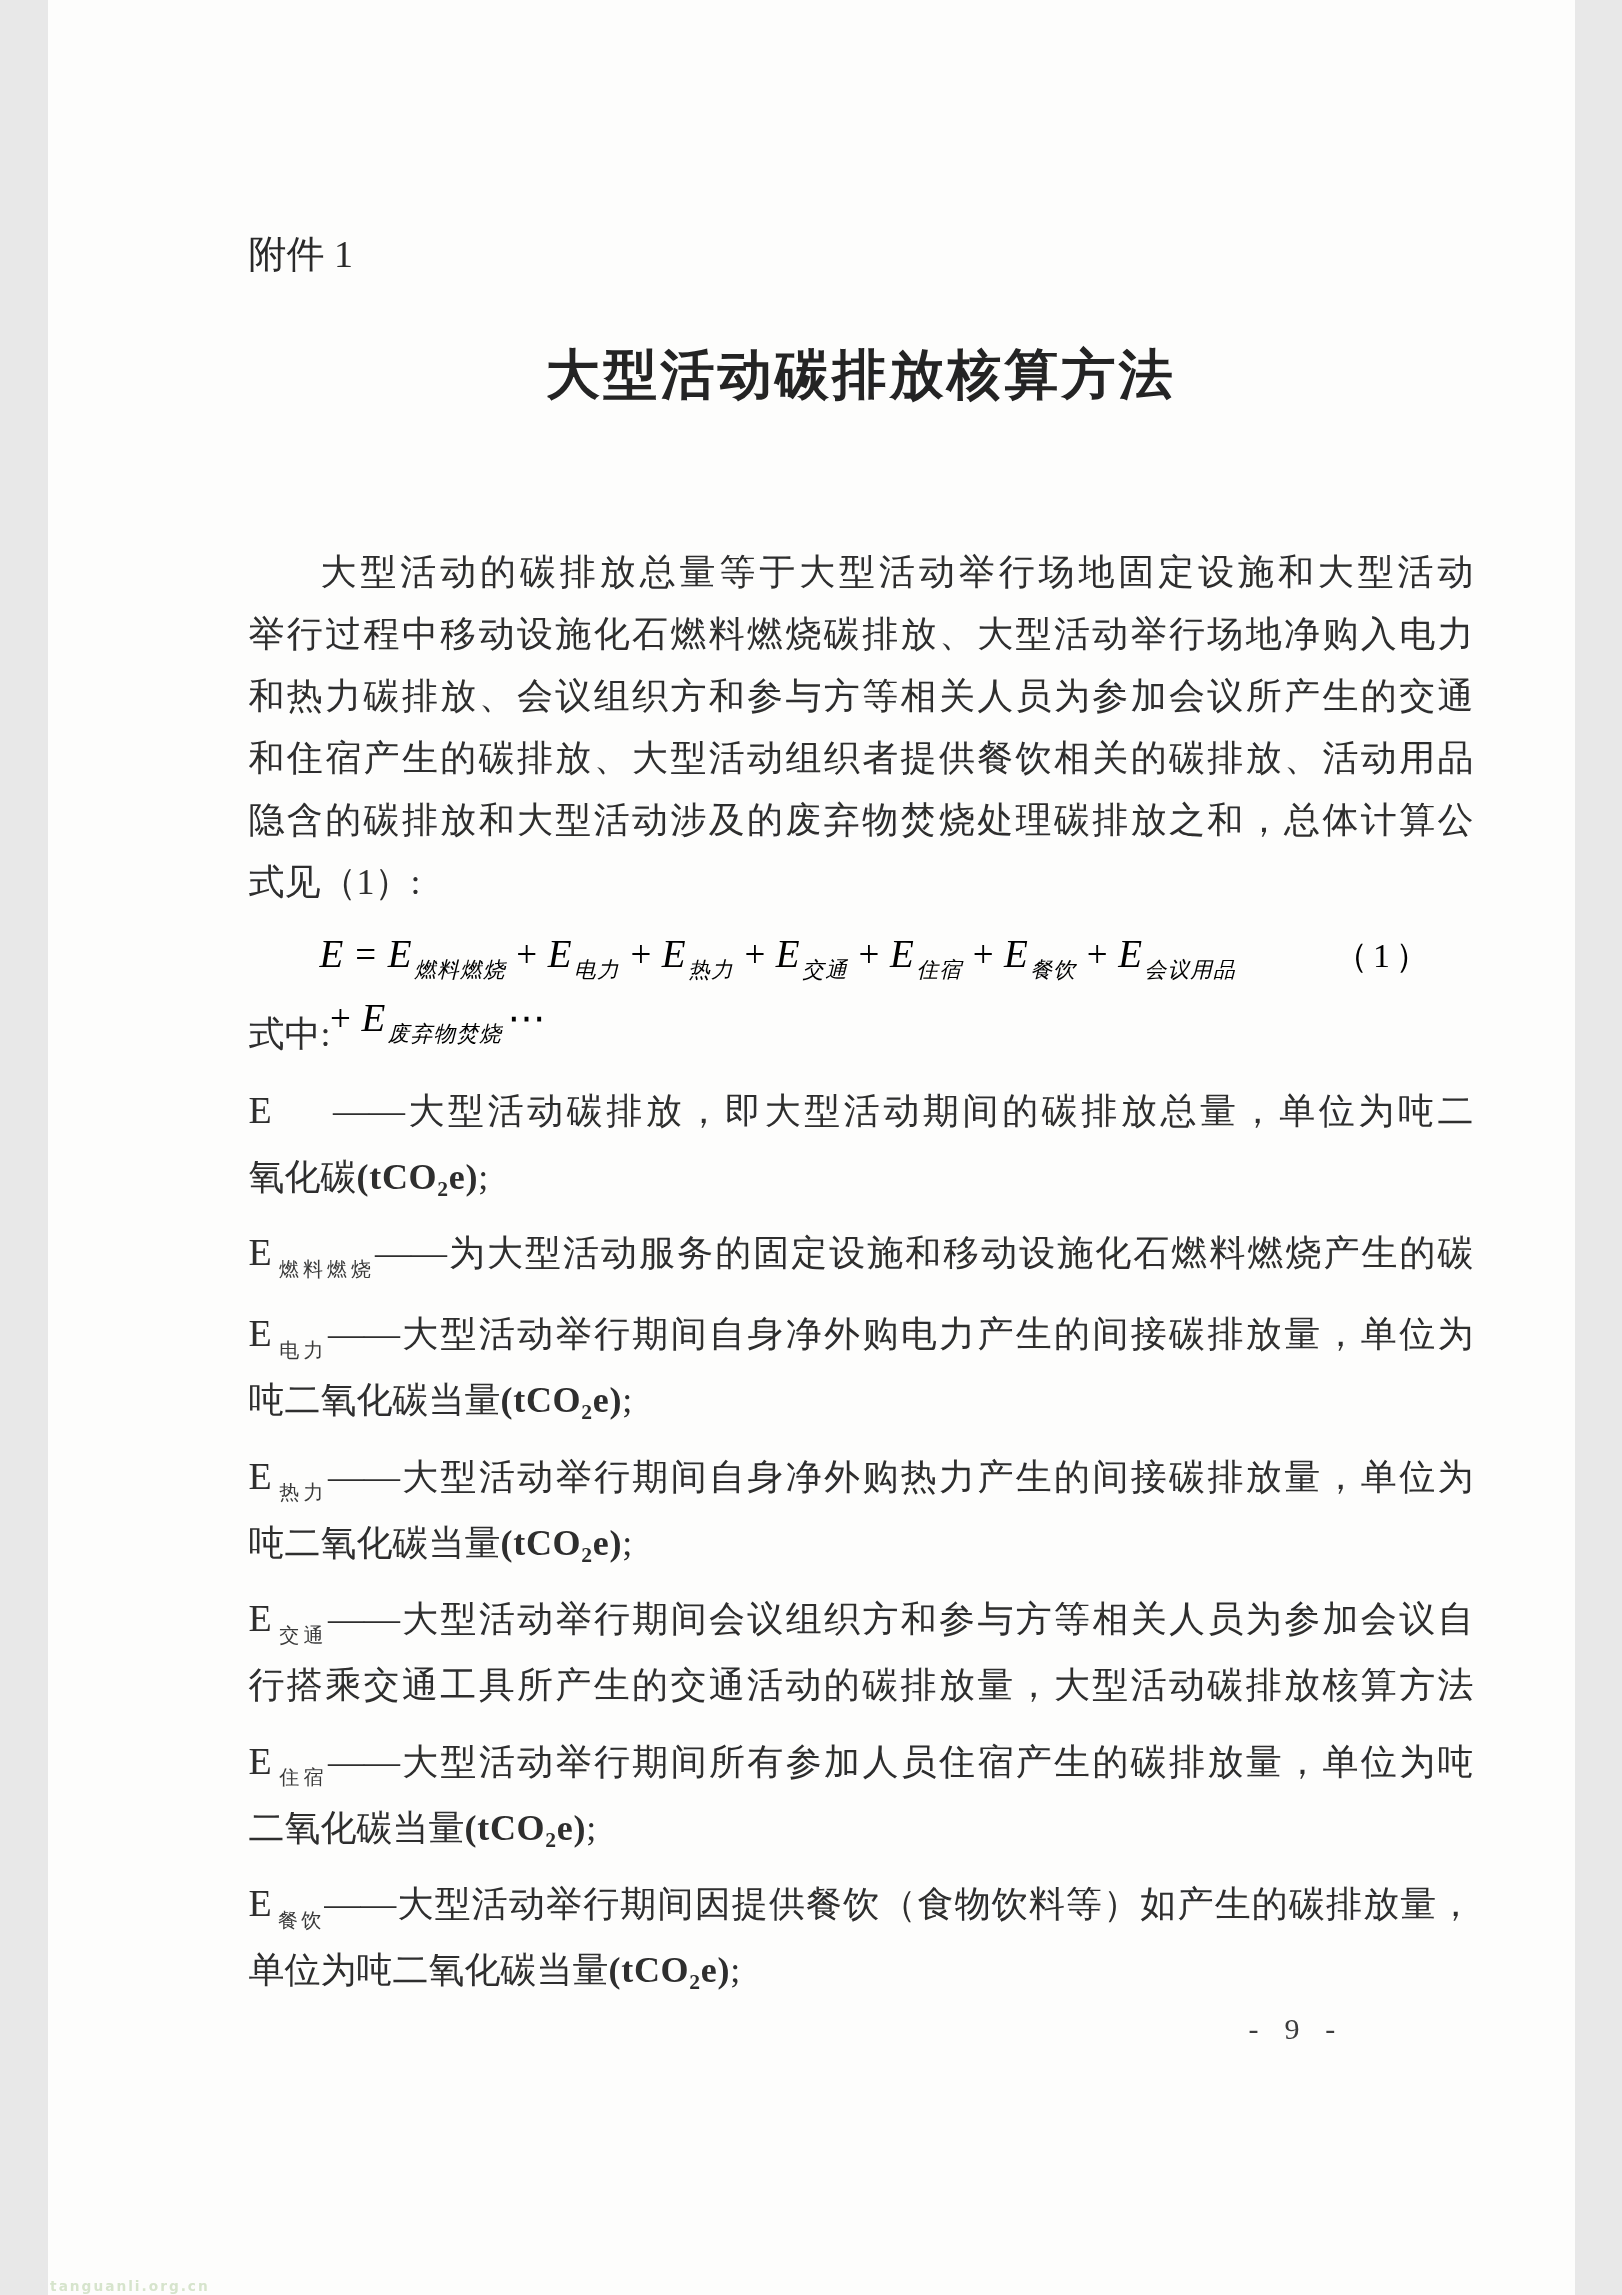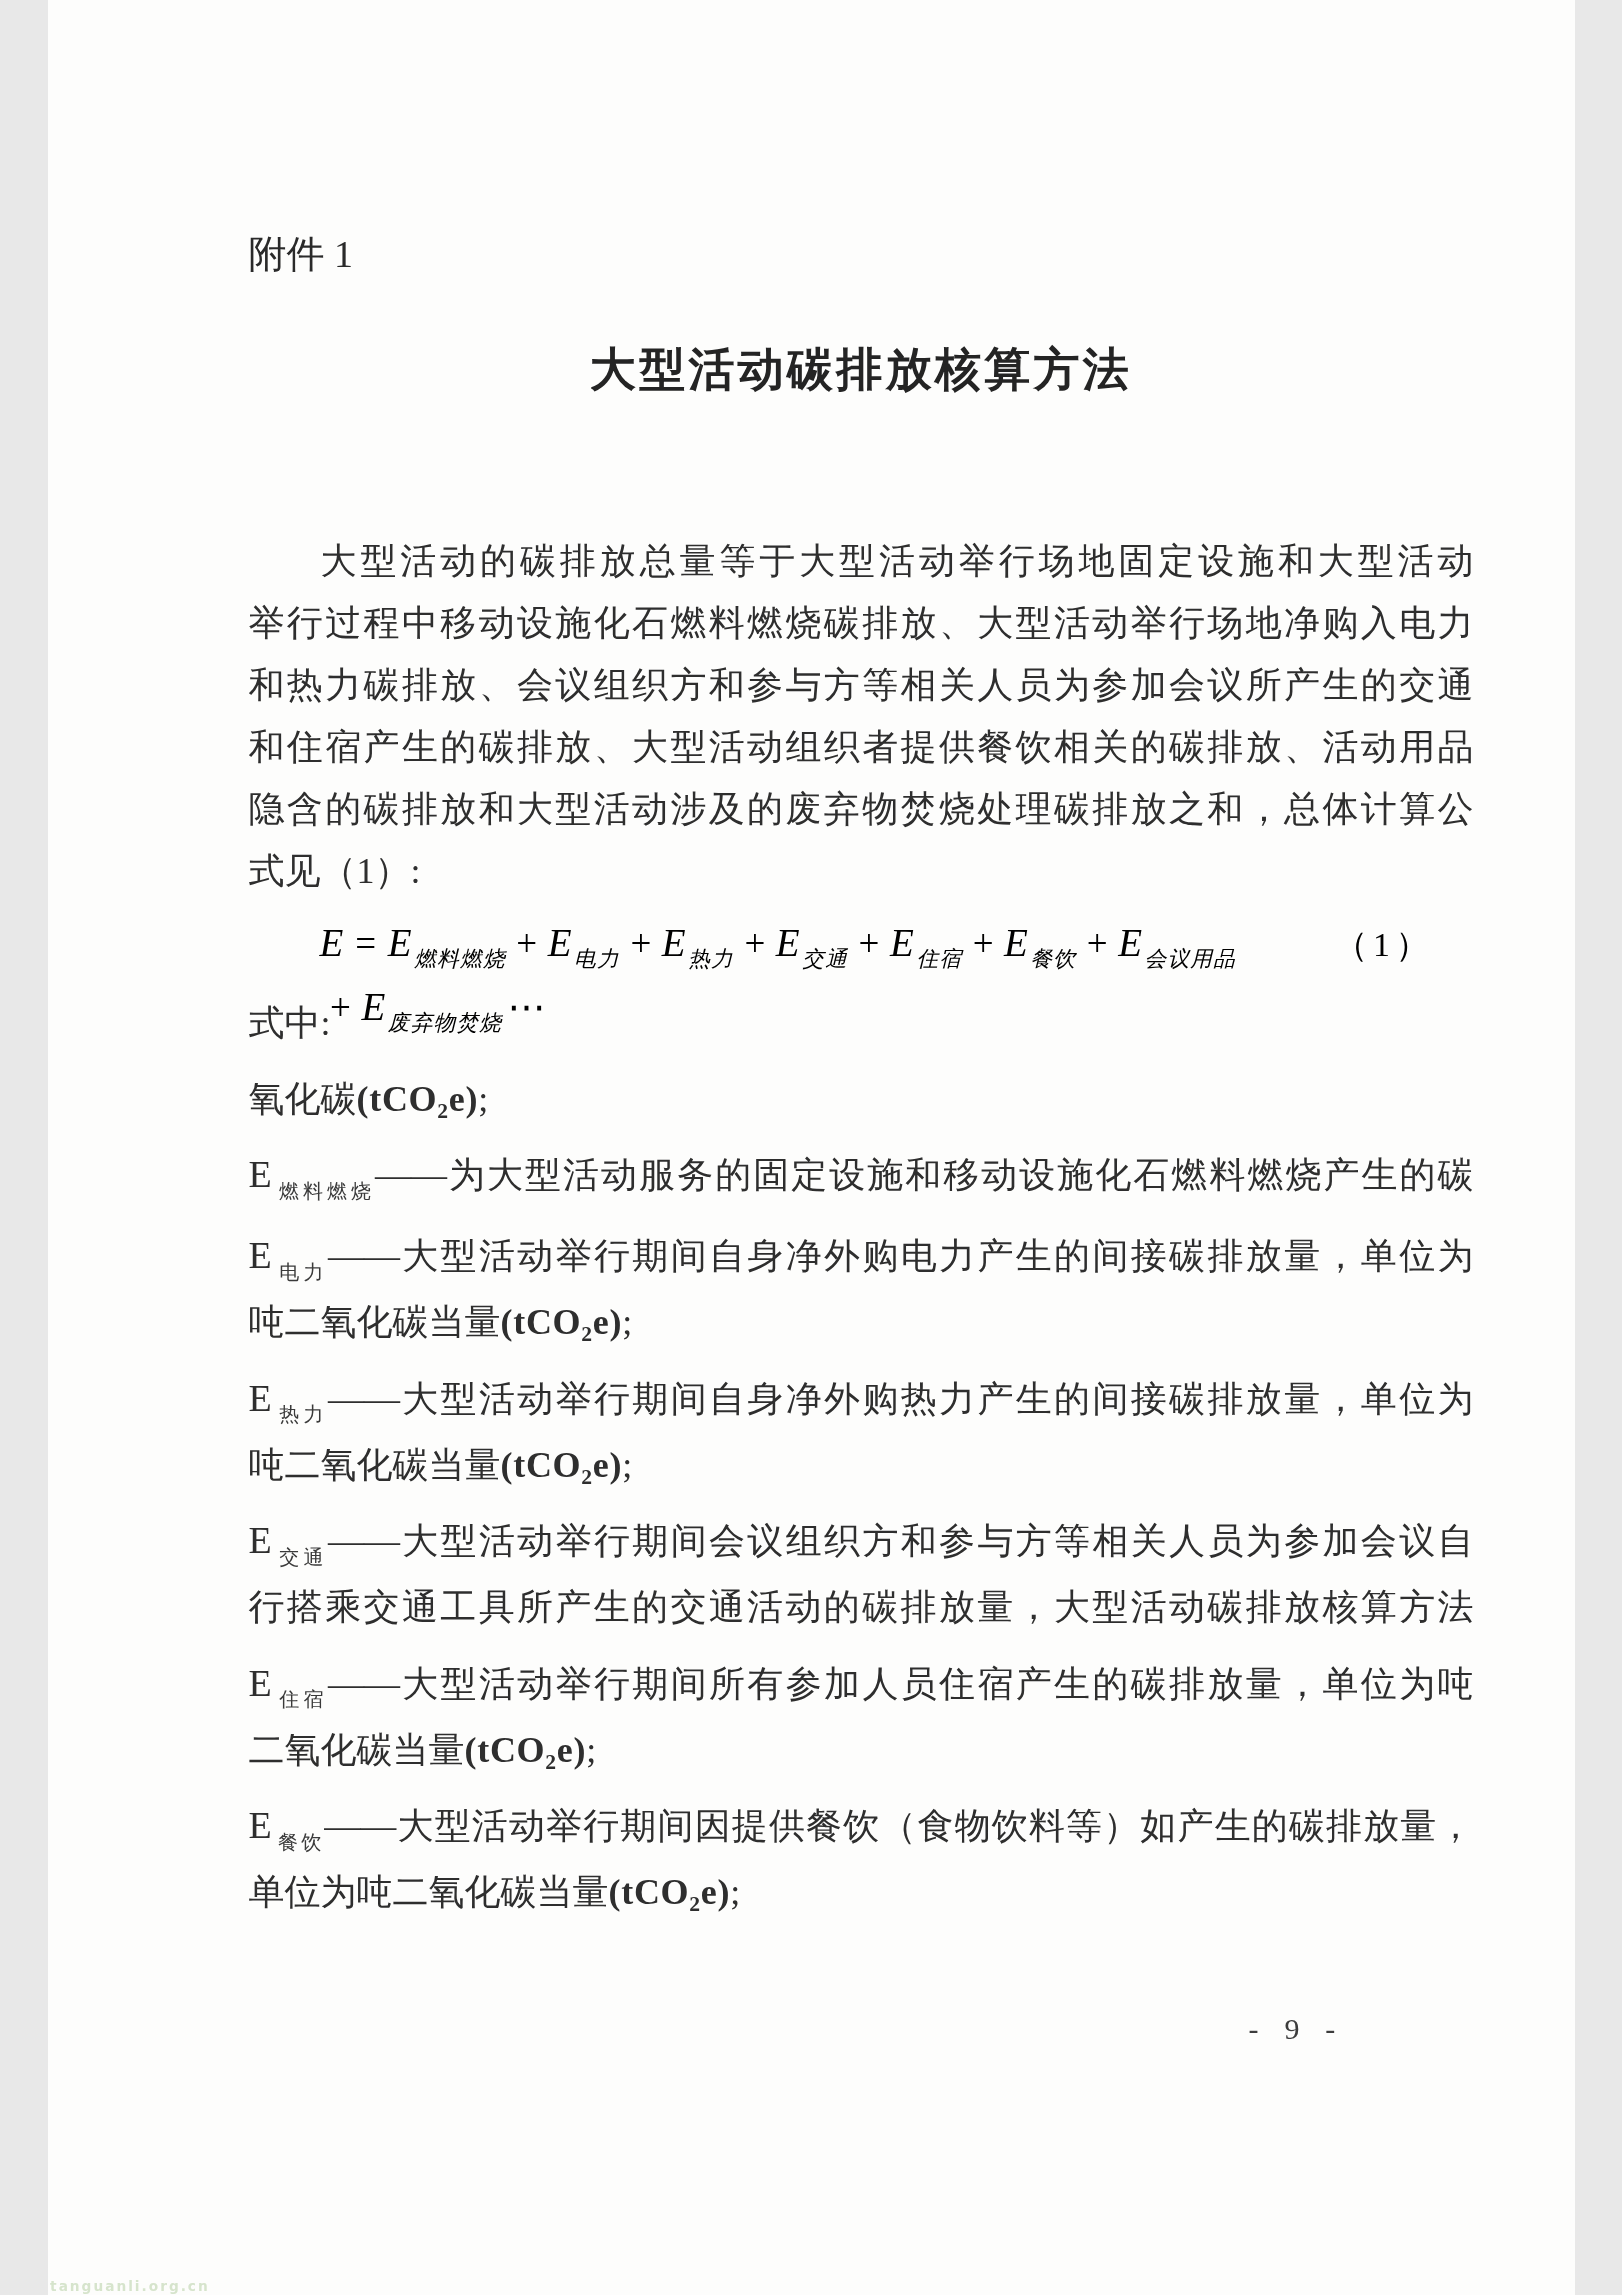--- a/index.html
+++ b/index.html
@@ -21,21 +21,21 @@
   }
   .attachment {
     margin-top: 234px;
     font-size: 38px;
     line-height: 1.1;
     color: #2a2a2a;
   }
   .doc-title {
     margin-top: 63px;
     text-align: center;
-    font-size: 46px;
+    font-size: 54px;
     font-weight: 700;
     letter-spacing: 3.3px;
     color: #242424;
   }
   .intro { margin-top: 129px; }
   .ln {
     font-size: 36px;
     line-height: 62px;
     white-space: normal;
   }
@@ -132,20 +132,23 @@
         <i class="fE">E</i><span class="op eq">=</span><span class="termwrap"><i class="fE">E</i><sub>燃料燃烧</sub></span><span class="op">+</span><span class="termwrap"><i class="fE">E</i><sub>电力</sub></span><span class="op">+</span><span class="termwrap"><i class="fE">E</i><sub>热力</sub></span><span class="op">+</span><span class="termwrap"><i class="fE">E</i><sub>交通</sub></span><span class="op">+</span><span class="termwrap"><i class="fE">E</i><sub>住宿</sub></span><span class="op">+</span><span class="termwrap"><i class="fE">E</i><sub>餐饮</sub></span><span class="op">+</span><span class="termwrap"><i class="fE">E</i><sub>会议用品</sub></span><span class="op">+</span><span class="termwrap"><i class="fE">E</i><sub>废弃物焚烧</sub></span><span class="dots">⋯</span>
       </span>
       <span class="fnum">（1）</span>
     </div>
 
     <div class="ln where">式中:</div>
 
     <div class="defs">
 
       <div class="def">
+        <div class="ln just">
+          <span class="symwrap"><span class="sym">E</span><span class="dsub"></span></span><span class="gap"></span><span>——大型活动碳排放，即大型活动期间的碳排放总量，单位为吨二</span>
+        </div>
         <div class="ln">
           <span>氧化碳</span><span class="unit">(tCO₂e)</span><span>;</span>
         </div>
       </div>
 
       <div class="def">
         <div class="ln just">
           <span class="symwrap"><span class="sym">E</span><span class="dsub">燃料燃烧</span></span><span>——为大型活动服务的固定设施和移动设施化石燃料燃烧产生的碳</span>
         </div>
       </div>

